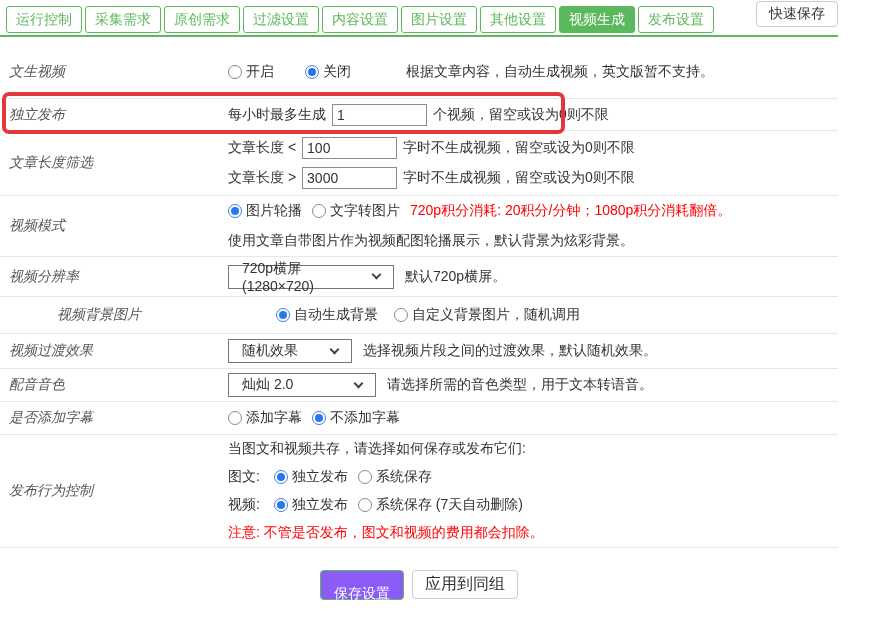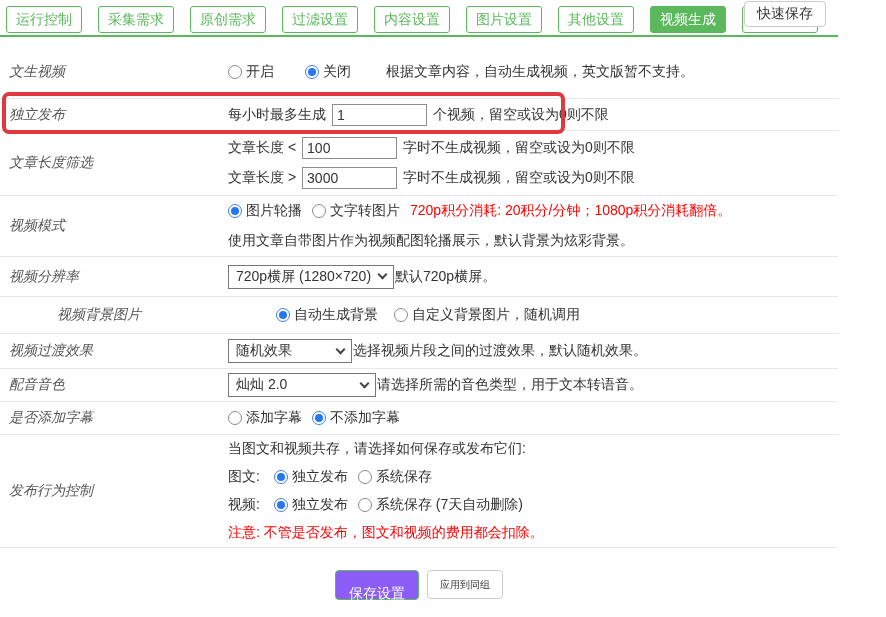--- a/index.html
+++ b/index.html
@@ -6,47 +6,47 @@
   html,body { background:#fff; }
   body {
     font-family:"Liberation Sans","DejaVu Sans",sans-serif;
     font-size:14px; color:#333;
   }
   .page { position:relative; width:886px; height:617px; background:#fff; overflow:hidden; }
   .content { width:838px; }
 
   
   .tabbar { position:relative; height:37px; padding-top:6px; border-bottom:2px solid #5cb85c; width:838px; }
-  .tabs { display:flex; gap:16px; padding-left:6px; }
+  .tabs { display:flex; gap:3px; padding-left:6px; }
   .tab {
     height:27px; padding:0 9px; display:flex; align-items:center;
     border:1px solid #5cb85c; border-radius:3px; background:#fff;
     color:#5cb85c; cursor:pointer; white-space:nowrap;
   }
   .tab.active { background:#5cb85c; color:#fff; border-color:#5cb85c; }
   .quick-save {
-    position:absolute; top:1px; right:12px; height:26px; padding:0 12px;
+    position:absolute; top:1px; right:0; height:26px; padding:0 12px;
     background:#fff; border:1px solid #ccc; border-radius:4px; color:#333;
     display:flex; align-items:center; cursor:pointer;
   }
 
   
   .settings { margin-top:8px; }
   .row { display:flex; border-bottom:1px solid #e7e7e7; align-items:center; }
   .row-label { width:228px; padding-left:9px; color:#555; flex-shrink:0;font-style:italic; }
   .row-content { flex:1; }
   .line { display:flex; align-items:center; }
   .h54 { min-height:54px; } .h32 { min-height:32px; } .h65 { min-height:65px; }
   .h60 { min-height:60px; } .h40 { min-height:40px; } .h37 { min-height:37px;padding-left:48px; }
   .h35 { min-height:35px; } .h33 { min-height:33px; } .h112 { min-height:112px; }
   .l27 { height:27px;gap:21px; } .l30 { height:30px; } .l28 { height:28px; }
 
   .red { color:#f00; }
   .gap-r { margin-right:14px; }
-  .sp-l { margin-left:4px; }
+  .sp-l { margin-left:24px; }
 
   
   .radio {
     width:14px; height:14px; border-radius:50%; border:1px solid #8a8a8a;
     background:#fff; display:inline-block; margin-right:4px; position:relative;
     flex-shrink:0; cursor:pointer;
   }
   .radio.checked { border-color:#3f80e0; }
   .radio.checked::after {
     content:""; position:absolute; left:2px; top:2px; right:2px; bottom:2px;
@@ -57,21 +57,21 @@
 
   
   .tinput {
     width:95px; height:22px; border:1px solid #8d8d8d; background:#fff;
     font-family:inherit; font-size:14px; color:#333; padding:0 4px; margin:0 6px;
   }
 
   
   .sel {
     display:inline-flex; align-items:center; height:24px; border:1px solid #767676;
-    background:#fff; padding:0 7px; margin-right:1px; cursor:pointer;
+    background:#fff; padding:0 13px; margin-right:11px; cursor:pointer;
   }
   .sel .chev {
     width:7px; height:7px; border-right:2px solid #444; border-bottom:2px solid #444;
     transform:rotate(45deg); margin-left:auto; margin-top:-4px;
   }
   .sel-w166 { width:166px; } .sel-w104 { width:124px;gap:8px; } .sel-w148 { width:148px; }
 
   
   .hl-box {
     position:absolute; left:2px; top:92px; width:563px; height:42px;
@@ -79,21 +79,21 @@
   }
 
   
   .footer { width:838px; display:flex; justify-content:center; gap:8px; margin-top:22px; }
   .btn-primary {
     background:#8b5cf6; color:#fff; border:1px solid #5cb85c; border-radius:4px;
     height:29px; padding:14px 13px; font-size:14px; font-family:inherit; cursor:pointer;
   }
   .btn-plain {
     background:#fff; color:#333; border:1px solid #ccc; border-radius:4px;
-    height:29px; padding:0 12px; font-size:10px; font-family:inherit; cursor:pointer;
+    height:29px; padding:0 12px; font-size:16px; font-family:inherit; cursor:pointer;
   }
 </style>
 </head>
 <body>
 
 <div class="page">
 
   <div class="tabbar">
     <div class="tabs">
       <div class="tab">运行控制</div>

